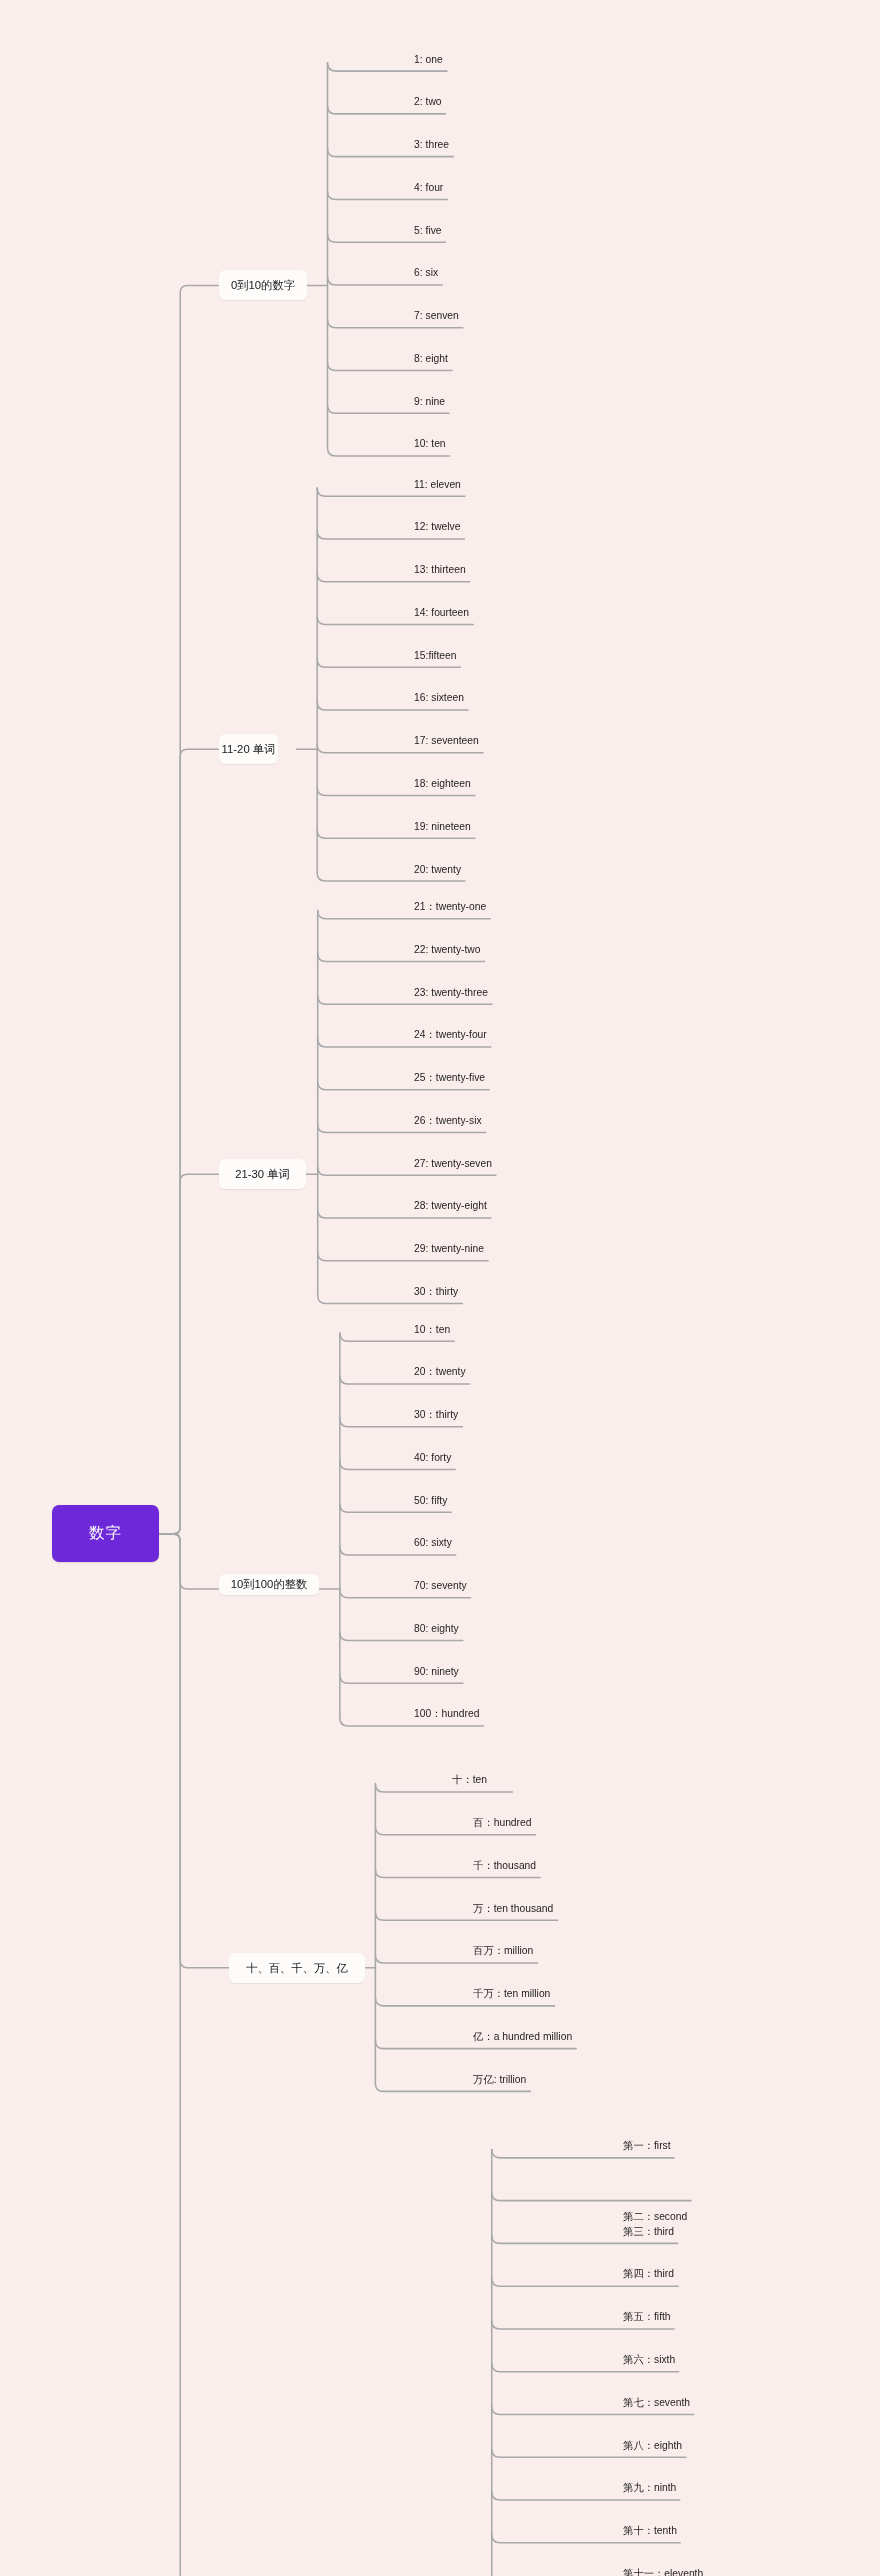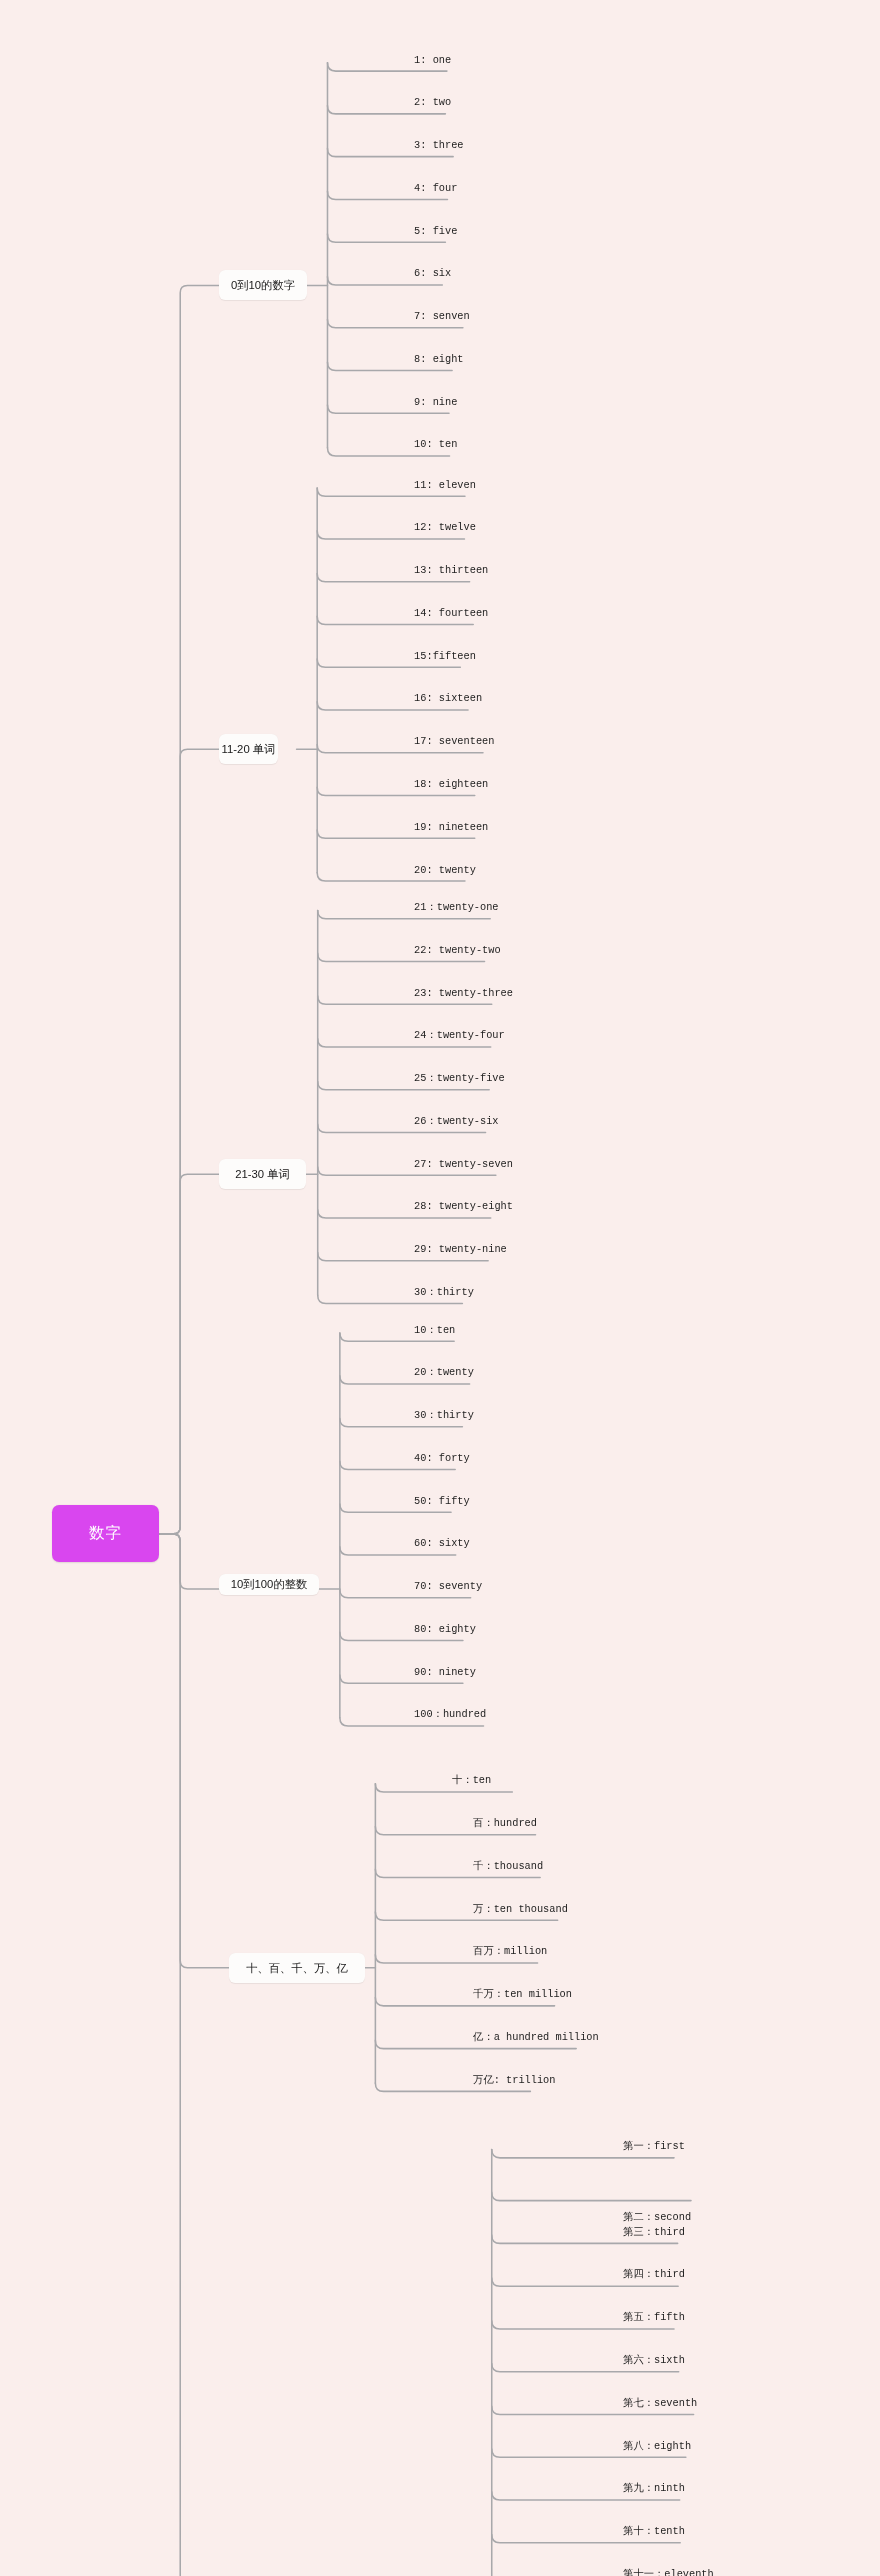--- a/index.html
+++ b/index.html
@@ -34,21 +34,21 @@
   #wires path, #wires line {
     fill: none;
     stroke: #a8a8ab;
     stroke-width: 3;
     stroke-linecap: round;
   }
 
   
   .node-root {
     position: absolute;
-    background: #d946ef;
+    background: #6d28d9;
     color: #ffffff;
     border-radius: 7.2px;
     display: flex;
     align-items: center;
     justify-content: center;
     font-size: 15.5px;
     letter-spacing: 1px;
     box-shadow: 0 0.5px 1.5px rgba(0,0,0,.10);
     z-index: 3;
   }
@@ -71,21 +71,20 @@
 
   
   .node-leaf {
     position: absolute;
     font-size: 10.3px;
     color: #1d1d1d;
     white-space: nowrap;
     line-height: 1;
     z-index: 3;
     padding: 0 2.1px 3.6px 2.1px;
-    font-family: Liberation Mono, monospace;
   }
 </style>
 </head>
 <body>
 
 <div id="canvas">
   <svg id="wires" viewBox="0 0 1709 6624" preserveAspectRatio="none">
       <path d="M 308 2977 L 336 2977 Q 350 2977 350 2963 L 350 568 Q 350 554 364 554 L 425 554"></path>
       <path d="M 868 138 L 652 138 Q 636 138 636 122"></path>
       <path d="M 865 221 L 652 221 Q 636 221 636 205"></path>

